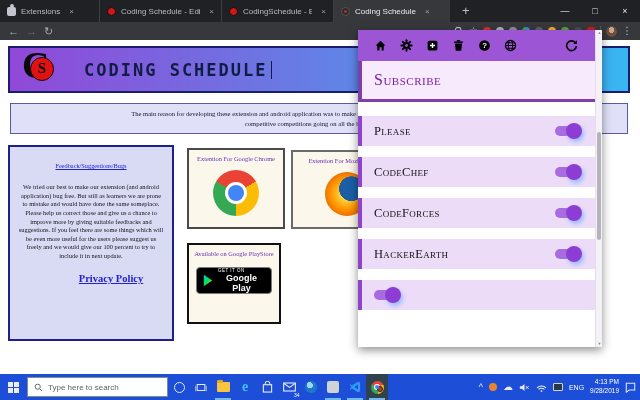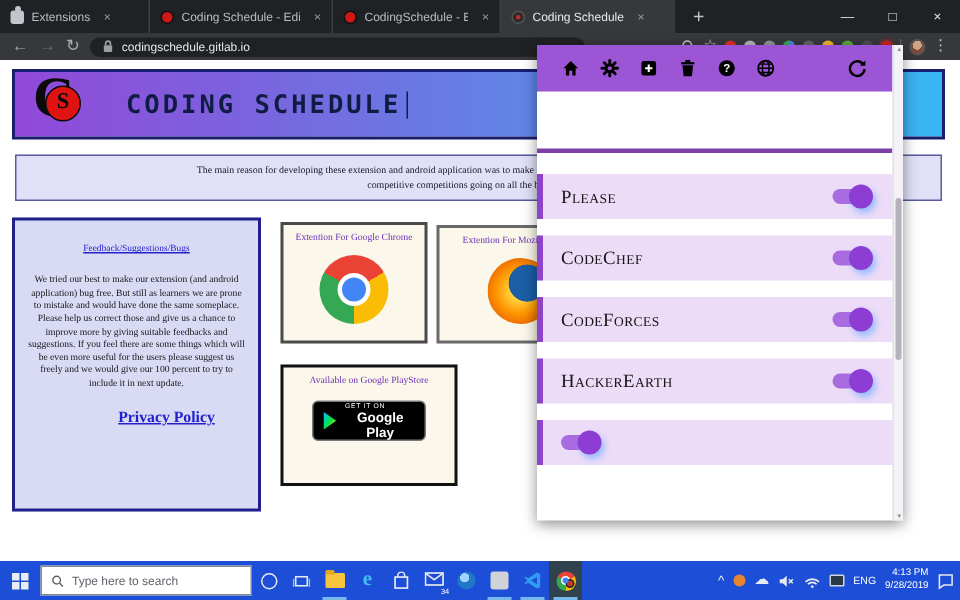--- a/index.html
+++ b/index.html
@@ -54,21 +54,21 @@
                text-align:center;padding:7px 8px;}
   .fb-title{font-family:"Liberation Serif",serif;font-weight:bold;font-size:9.5px;color:#000;}
   .fb-link{display:inline-block;margin-top:8px;font-family:"Liberation Serif",serif;font-size:6.3px;color:#2222cc;text-decoration:underline;}
   .fb-body{margin-top:11px;font-family:"Liberation Serif",serif;font-size:6.4px;line-height:1.35;color:#15151a;}
   .fb-privacy{display:inline-block;margin-top:12px;font-family:"Liberation Serif",serif;font-weight:bold;font-size:10.5px;color:#2222cc;text-decoration:underline;margin-left:40px;}
   .fb-thanks{margin-top:13px;font-size:13px;color:#5a5a5a;letter-spacing:5px;}
 
   .card{position:absolute;background:#fbf7ea;border:2px solid #4a4a4a;text-align:center;padding-top:5px;}
   .card-chrome{left:187px;top:148px;width:98px;height:81px;}
   .card-firefox{left:291px;top:150px;width:112px;height:79px;border-color:#6a6a6a;}
-  .card-play{left:187px;top:243px;width:118px;height:81px;border-color:#111;}
+  .card-play{left:187px;top:243px;width:94px;height:81px;border-color:#111;}
   .card-title{font-family:"Liberation Serif",serif;font-size:6.4px;color:#6a2fb8;white-space:nowrap;}
   .chrome-logo{width:46px;height:46px;border-radius:50%;margin:8px auto 0;position:relative;
       background:conic-gradient(from 0deg,#ea4335 0 60deg,#fbbc05 60deg 180deg,#34a853 180deg 300deg,#ea4335 300deg 360deg);}
   .chrome-hub{position:absolute;inset:12px;background:#fff;border-radius:50%;}
   .chrome-core{position:absolute;inset:15px;background:#4285f4;border-radius:50%;}
   .ff-logo{width:44px;height:44px;border-radius:50%;margin:8px auto 0;
       background:radial-gradient(circle at 60% 38%,#1b5ea6 0 32%,rgba(0,0,0,0) 33%),
                  radial-gradient(circle at 48% 50%,#ffd23e 0 18%,#ff9500 48%,#e66000 78%,#c94e00 100%);}
   .play-badge{width:76px;height:27px;background:#000;border:1px solid #7a7a7a;border-radius:4px;margin:10px auto 0;
       display:flex;align-items:center;gap:5px;padding:0 6px;}
@@ -159,27 +159,20 @@
     <span class="winbtn">—</span>
     <span class="winbtn">□</span>
     <span class="winbtn">×</span>
   </div>
 </div>
 
 <div class="toolbar">
   <span class="navbtn">←</span>
   <span class="navbtn dim">→</span>
   <span class="navbtn">↻</span>
-  <div class="urlbox">
-    <svg width="8" height="10" viewBox="0 0 10 12">
-      <path d="M3 5V3.5a2 2 0 0 1 4 0V5" fill="none" stroke="#9aa0a6" stroke-width="1.4"></path>
-      <rect x="1.5" y="5" width="7" height="5.5" rx="1" fill="#9aa0a6"></rect>
-    </svg>
-    <span class="urltext">codingschedule.gitlab.io</span>
-  </div>
   <div class="tb-right">
     <svg width="10" height="10" viewBox="0 0 12 12">
       <circle cx="5" cy="5" r="3.4" fill="none" stroke="#bdc1c6" stroke-width="1.3"></circle>
       <line x1="7.6" y1="7.6" x2="10.6" y2="10.6" stroke="#bdc1c6" stroke-width="1.3"></line>
     </svg>
     <span class="tb-ico">☆</span>
     <span class="extdot" style="background:#d93025"></span>
     <span class="extdot" style="background:#aeb3ba"></span>
     <span class="extdot" style="background:#8d9298"></span>
     <span class="extdot" style="background:conic-gradient(#4285f4 0 25%,#ea4335 25% 50%,#fbbc05 50% 75%,#34a853 75%)"></span>
@@ -295,20 +288,23 @@
         </svg>
     </span>
     <span class="pico last">
       <svg width="13" height="13" viewBox="0 0 16 16">
       <path d="M13.2 5.2 A6 6 0 1 0 14 8.8" fill="none" stroke="#000" stroke-width="2"></path>
       <path d="M14.6 1.6 V6 H10.2 Z" fill="#000"></path>
         </svg>
     </span>
   </div>
 
+  <div class="subscribe">
+    <span class="subscribe-text">Subscribe</span>
+  </div>
   <div class="popup-divider"></div>
 
   <div class="rows">
     <div class="prow">
       <span class="prow-label">Please</span>
       <span class="toggle">
           <span class="knob"></span>
         </span>
     </div>
     <div class="prow">

